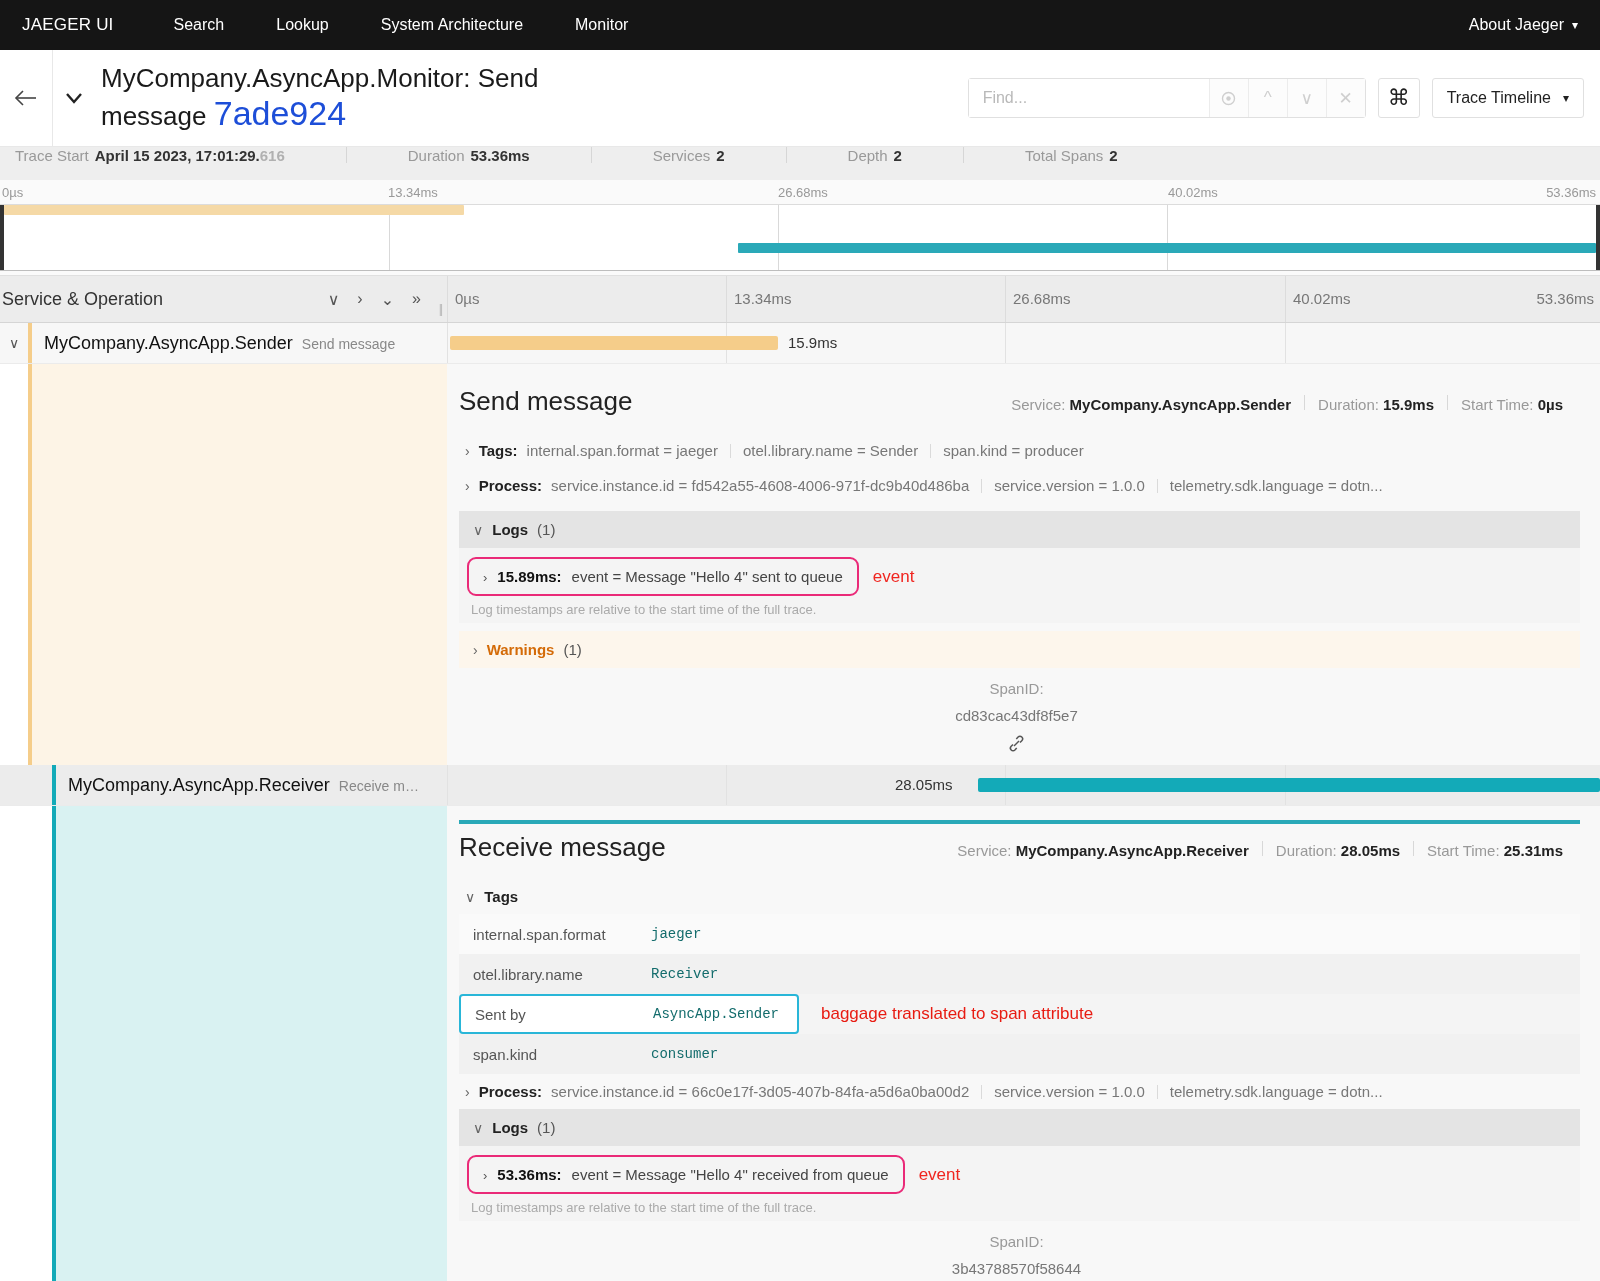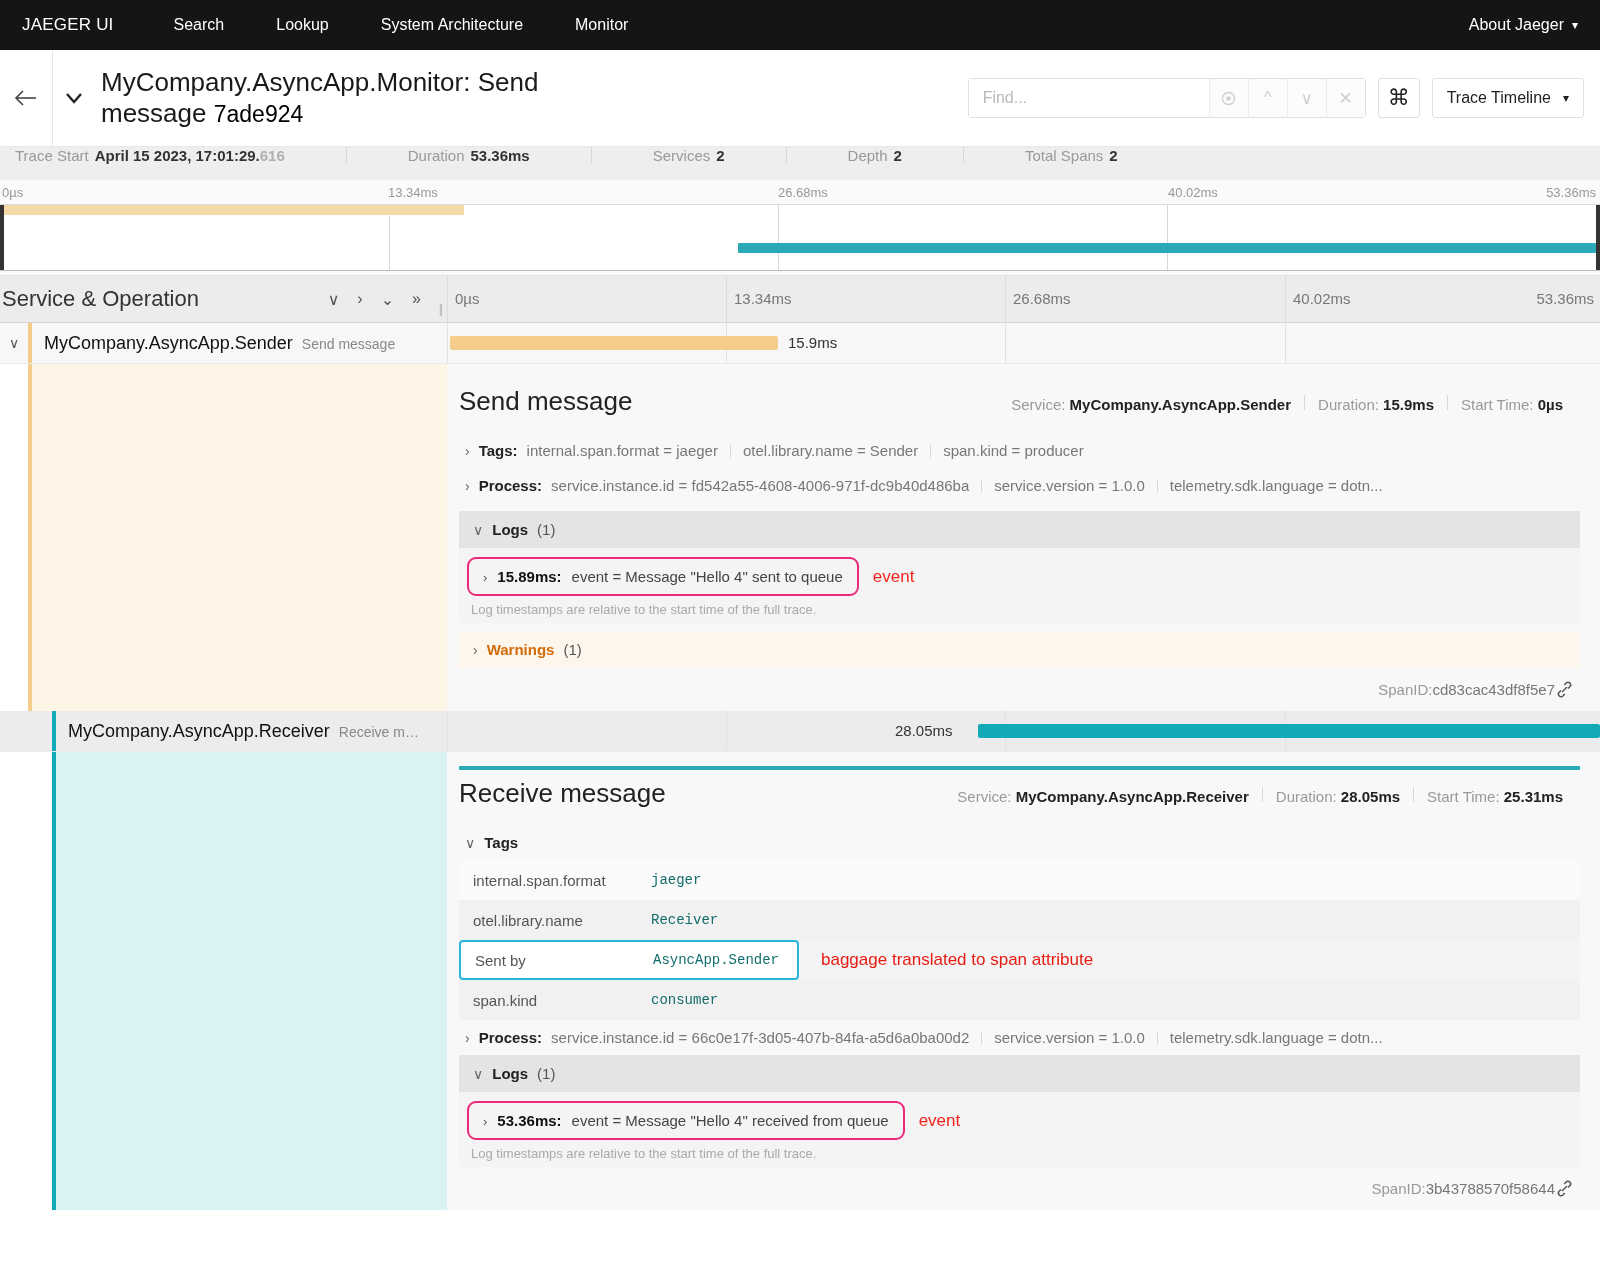--- a/index.html
+++ b/index.html
@@ -42,21 +42,21 @@
   }
   .back-btn {
     width: 53px; height: 97px; display: flex; align-items: center; justify-content: center;
     border-right: 1px solid #e8e8e8; cursor: pointer;
   }
   .chev-btn { width: 42px; display:flex; align-items:center; justify-content:center; cursor:pointer; }
   .trace-title {
     font-size: 26px; line-height: 1.18; color: #1a1a1a; font-weight: 400;
     max-width: 530px; margin-left: 6px;
   }
-  .trace-id { color: #000000; font-size: 23px; }
+  .trace-id { color: #1d4ed8; font-size: 34px; }
   .hdr-spacer { flex: 1; }
 
   .find-group { display: flex; align-items: center; height: 40px; border: 1px solid #e0e0e0; border-radius: 3px; background:#fff; }
   .find-input {
     border: none; outline: none; width: 240px; height: 100%;
     padding: 0 14px; font-size: 16px; font-family: "Liberation Sans", sans-serif; color:#333;
   }
   .find-input::placeholder { color: #b9b9b9; }
   .find-btn {
     width: 39px; height: 38px; display:flex; align-items:center; justify-content:center;
@@ -92,21 +92,21 @@
   .mm-vline { position: absolute; top: 0; bottom: 0; width: 1px; background: #d9d9d9; }
   .mm-edge { position: absolute; top: 0; bottom: 0; width: 4px; background: #333; }
   .mm-bar { position: absolute; height: 10px; border-radius: 1px; }
 
   
   .col-head {
     height: 47px; background: #ececec; display: flex; align-items: center;
     border-bottom: 1px solid #d5d5d5; position: relative;
   }
   .col-head-left { width: 447px; display:flex; align-items:center; height:100%; position: relative; }
-  .so-title { font-size: 22px; color: #333; padding-left: 2px; }
+  .so-title { font-size: 18px; color: #333; padding-left: 2px; }
   .so-ctrls { position:absolute; right: 26px; display:flex; gap: 18px; color:#555; font-size: 16px; }
   .so-ctrls span { cursor: pointer; }
   .grip { position:absolute; right: 6px; top: 26px; font-size: 12px; color:#bbb; letter-spacing: -2px; }
   .col-head-right { flex: 1; height: 100%; position: relative; }
   .ch-tick { position: absolute; top: 14px; font-size: 15px; color: #777; }
   .ch-vline { position: absolute; top: 0; bottom: 0; width: 1px; background: #dcdcdc; }
 
   
   .span-row { display: flex; height: 41px; align-items: stretch; border-bottom: 1px solid #ebebeb; }
   .span-row.sender { background: #f7f7f7; }
@@ -173,22 +173,22 @@
   .tag-row:nth-child(even) { background: #f1f1f1; }
   .tag-k { width: 178px; color: #555; }
   .tag-v { font-family: "Liberation Mono", monospace; color: #136c6c; font-size: 14px; }
   .tag-row.highlight {
     border: 2px solid #29b6d8; border-radius: 4px; background: #fff;
     width: 340px; height: 40px;
   }
   .tag-row-wrap { display: flex; align-items: center; gap: 22px; }
 
   .spanid-row {
-    display: flex; justify-content: flex-end; align-items: center; 
-    padding: 12px 6px 12px 0; font-size: 15px; color: #999;
+    display: flex; justify-content: space-between; align-items: center; gap: 10px;
+    padding: 12px 6px 12px 0; font-size: 15px; color: #999; flex-direction: column;
   }
   .spanid-row .val { color: #777; }
   .link-ico { cursor: pointer; }
 
   .receiver-detail-top { height: 4px; background: #2aa9b8; }
 </style>
 </head>
 <body>
 
 <div class="topnav">

